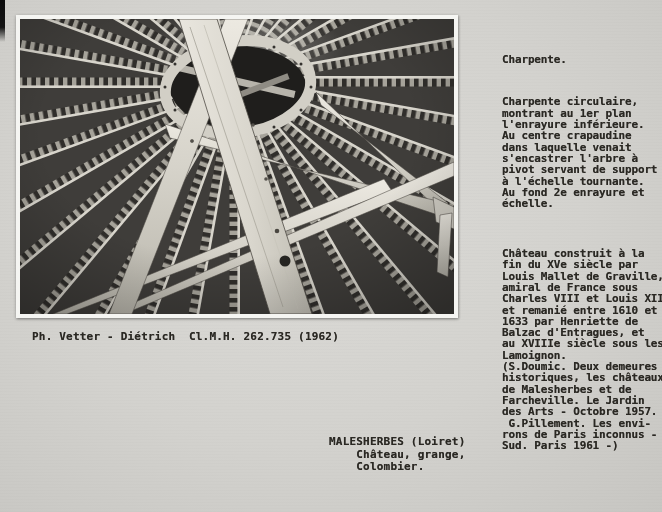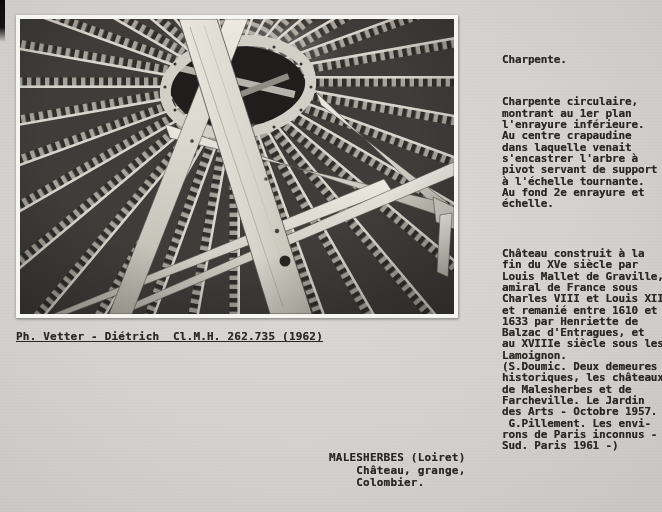--- a/index.html
+++ b/index.html
@@ -15,37 +15,36 @@
     position:absolute;left:0;top:0;width:5px;height:42px;
     background:linear-gradient(to bottom,#0b0b0b 0%,#141414 65%,rgba(20,20,20,0) 100%);
   }
   .photo{
     position:absolute;left:16px;top:15px;margin:0;padding:4px;
     background:#f5f5f2;
     box-shadow:0 1px 3px rgba(0,0,0,.30), 1px 1px 2px rgba(0,0,0,.18);
   }
   .photo svg{display:block;}
   .caption{
-    position:absolute;left:16px;top:330px;
+    position:absolute;left:32px;top:330px;
     font-size:11px;line-height:14px;font-weight:bold;
     letter-spacing:.2px;white-space:pre;
     text-shadow:0 0 .4px rgba(30,28,24,.55);
-    text-decoration:underline;
   }
   .notes{
     position:absolute;left:502px;top:31px;width:170px;
     font-size:11px;line-height:11.3px;font-weight:bold;
     letter-spacing:-.15px;white-space:pre;
     text-shadow:0 0 .4px rgba(30,28,24,.55);
   }
   .notes p{margin:0;}
   .notes p.title{margin-bottom:9px;}
   .notes p.desc{margin-bottom:16px;}
   .location{
-    position:absolute;left:329px;top:452px;
+    position:absolute;left:329px;top:436px;
     font-size:11px;line-height:12.5px;font-weight:bold;
     letter-spacing:.2px;white-space:pre;
     text-shadow:0 0 .4px rgba(30,28,24,.55);
   }
 </style>
 </head>
 <body>
 
 <div>
 

